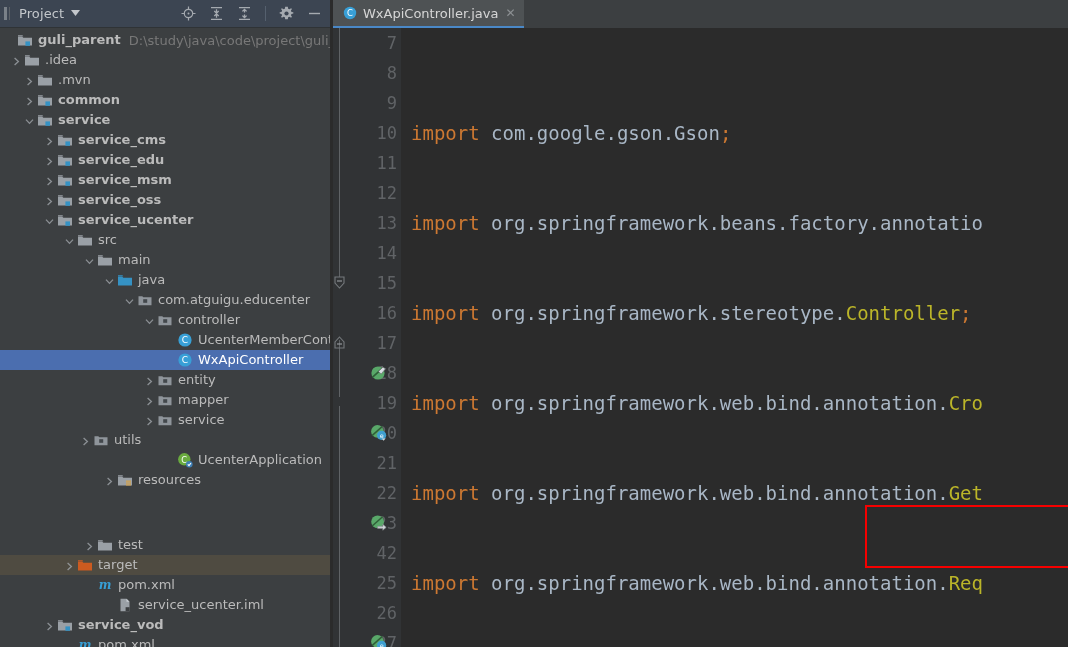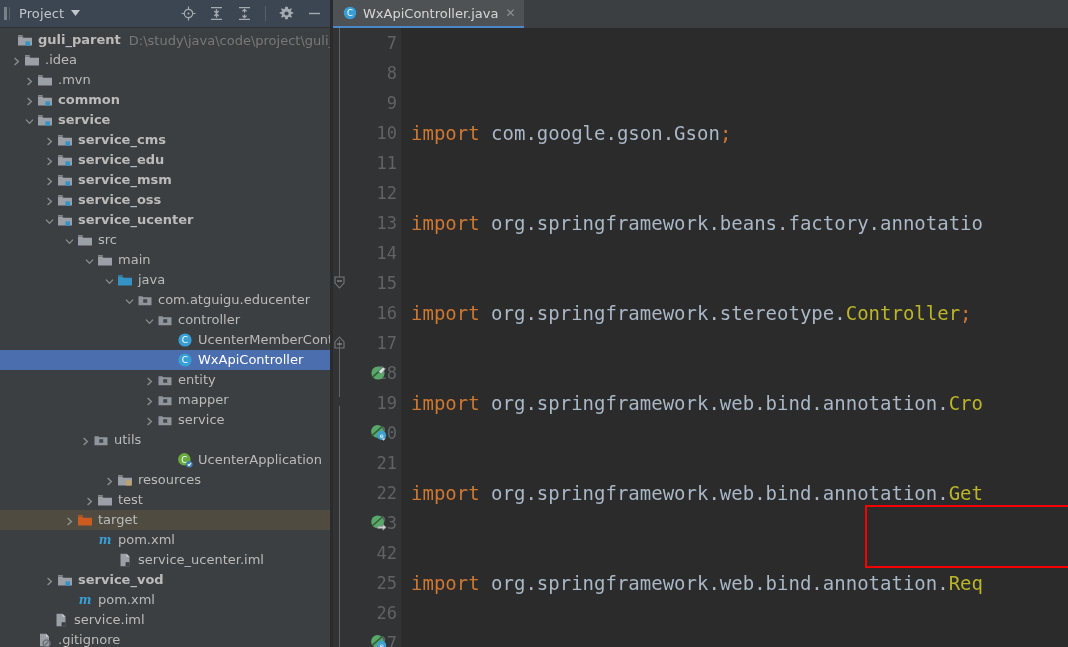--- a/index.html
+++ b/index.html
@@ -375,21 +375,21 @@
               </svg></span>
             <span class="ico"><svg width="16" height="16" viewBox="0 0 16 16">
                 <path d="M1 4.5 h4.2 l1.1 1.2 H15 v7.8 H1 z" fill="#9aa0a6"></path>
                 <path d="M1 3.2 h4.4 l1 1.1 H1 z" fill="#9aa0a6"></path>
                 <rect x="9" y="8.6" width="5" height="1.1" fill="#d9a343"></rect>
                 <rect x="9" y="10.5" width="5" height="1.1" fill="#d9a343"></rect>
                 <rect x="9" y="12.4" width="5" height="1.1" fill="#d9a343"></rect>
               </svg></span>
             <span class="lbl">resources</span>
           </div>
-          <div class="row" style="padding-left: 84px;">
+          <div class="row" style="padding-left: 84px; margin-top: 45px;">
             <span class="arrow"><svg width="11" height="11" viewBox="0 0 11 11">
                 <path d="M3.6 2 L7.4 5.5 L3.6 9" stroke="#a6abb0" stroke-width="1.3" fill="none"></path>
               </svg></span>
             <span class="ico"><svg width="16" height="16" viewBox="0 0 16 16">
                 <path d="M1 4.5 h4.2 l1.1 1.2 H15 v7.8 H1 z" fill="#9aa0a6"></path>
                 <path d="M1 3.2 h4.4 l1 1.1 H1 z" fill="#9aa0a6"></path>
               </svg></span>
             <span class="lbl">test</span>
           </div>
           <div class="row hl" style="padding-left: 64px;">

